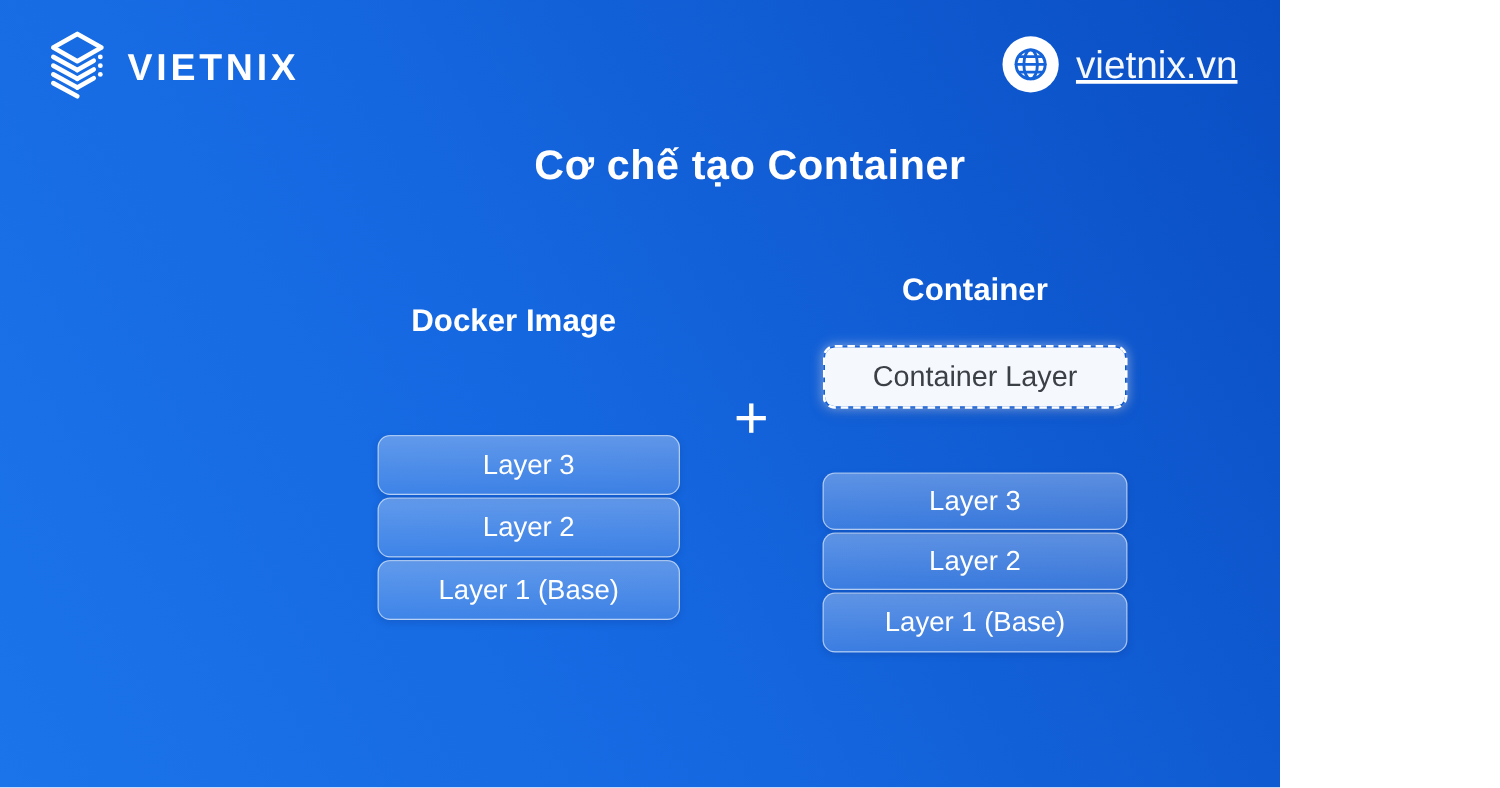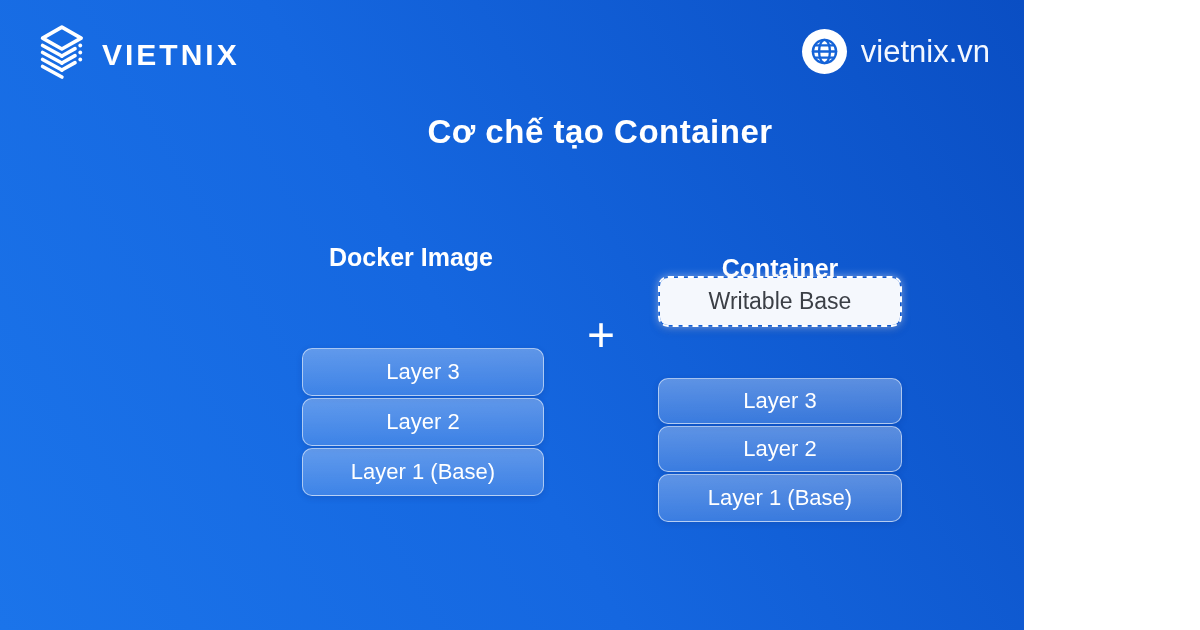--- a/index.html
+++ b/index.html
@@ -19,21 +19,21 @@
   .logo {
     position: absolute; left: 33px; top: 24px;
     display: flex; align-items: center; gap: 13px;
   }
   .logo-text {
     font-size: 30px; font-weight: 700; letter-spacing: 3px;
     color: #ffffff;
   }
   .site {
     position: absolute; right: 34px; top: 29px;
-    display: flex; align-items: center; gap: 14px;
+    display: flex; align-items: center; gap: 14px; text-decoration: underline;
   }
   .globe-badge {
     width: 45px; height: 45px; border-radius: 50%;
     background: #ffffff;
     display: flex; align-items: center; justify-content: center;
   }
   .site-text {
     font-size: 31px; font-weight: 400; color: #f4f8ff;
   }
 
@@ -44,21 +44,21 @@
     font-size: 33px; font-weight: 800; color: #ffffff;
     letter-spacing: 0.5px;
   }
 
   
   .col-label {
     position: absolute; text-align: center;
     font-size: 25px; font-weight: 700; color: #ffffff;
   }
   #docker-image-label { left: 290px; width: 242px; top: 243px; }
-  #container-label    { left: 658px; width: 244px; top: 218px; margin-top: 36px; }
+  #container-label    { left: 658px; width: 244px; top: 218px; }
 
   .layer-box {
     position: absolute;
     display: flex; align-items: center; justify-content: center;
     border-radius: 10px;
     background: linear-gradient(180deg, rgba(255,255,255,0.32), rgba(255,255,255,0.17));
     border: 1.5px solid rgba(255,255,255,0.55);
     box-shadow: 0 2px 6px rgba(9,40,110,0.18);
     font-size: 22px; color: #ffffff; margin-top: 48px;
   }
@@ -133,19 +133,19 @@
     <div class="col-label" id="docker-image-label">Docker Image</div>
     <div class="layer-box" id="img-layer-3">Layer 3</div>
     <div class="layer-box" id="img-layer-2">Layer 2</div>
     <div class="layer-box" id="img-layer-1">Layer 1 (Base)</div>
   </div>
 
   <div class="plus">+</div>
 
   <div class="right-stack">
     <div class="col-label" id="container-label">Container</div>
-    <div class="writable-box">Writable Base</div>
+    <div class="writable-box">Container Layer</div>
     <div class="layer-box" id="ctr-layer-3">Layer 3</div>
     <div class="layer-box" id="ctr-layer-2">Layer 2</div>
     <div class="layer-box" id="ctr-layer-1">Layer 1 (Base)</div>
   </div>
 
 </div>
 
 </body></html>

